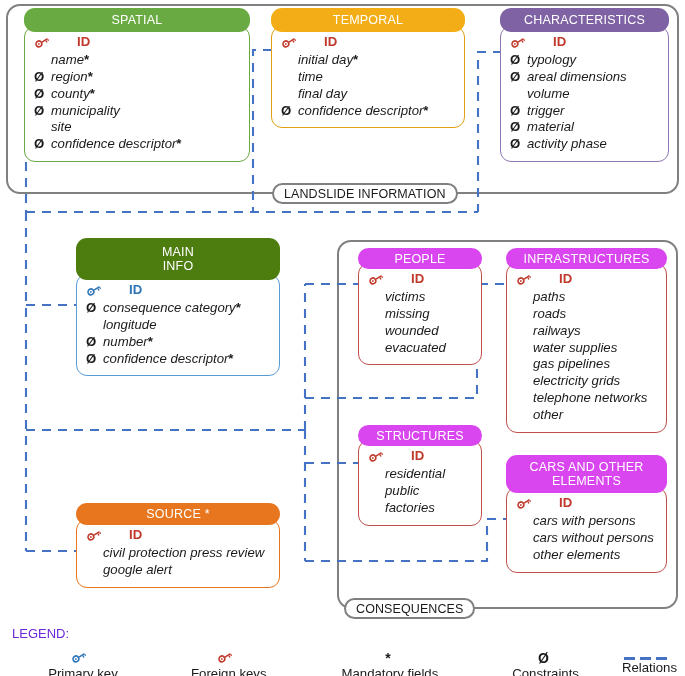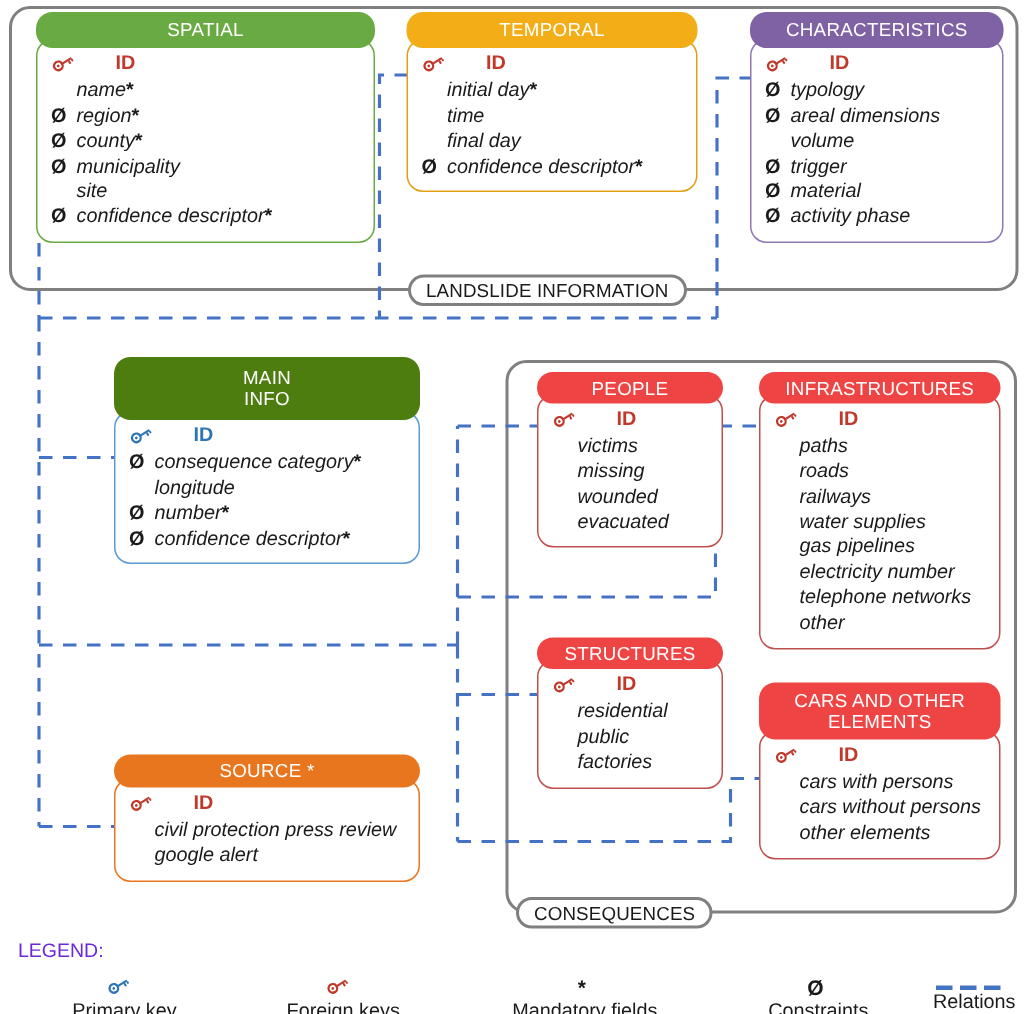--- a/index.html
+++ b/index.html
@@ -50,21 +50,21 @@
   .fld.idrow{font-style:normal;font-weight:bold;align-items:center;margin-bottom:1px;}
   .fld.idrow .txt{font-style:normal;font-weight:bold;font-size:13.2px;padding-left:24px;}
 
   .keyicon{width:16px;height:14px;flex:0 0 16px;margin-right:3px;display:inline-block;}
 
   
   .c-green  .ent-head{background:#6AAA42;}  .c-green  .ent-body{border-color:#6AAA42;}
   .c-yellow .ent-head{background:#F3AE17;}  .c-yellow .ent-body{border-color:#E0A014;}
   .c-purple .ent-head{background:#7E62A3;}  .c-purple .ent-body{border-color:#8E79B4;}
   .c-blue   .ent-head{background:#4d7c0f;}  .c-blue   .ent-body{border-color:#5B9BD5;}
-  .c-red    .ent-head{background:#ef4444;}  .c-red    .ent-body{border-color:#C0504D;}
+  .c-red    .ent-head{background:#d946ef;}  .c-red    .ent-body{border-color:#C0504D;}
   .c-orange .ent-head{background:#E8761F;}  .c-orange .ent-body{border-color:#E8761F;}
 
   .c-blue .idrow .txt{color:#2E75B6;}
   .c-green .idrow .txt,.c-yellow .idrow .txt,.c-purple .idrow .txt,
   .c-red .idrow .txt,.c-orange .idrow .txt{color:#C0392B;}
 
   
   #relations{position:absolute;left:0;top:0;width:685px;height:676px;z-index:2;pointer-events:none;}
 
   
@@ -385,21 +385,21 @@
         <div class="fld">
           <span class="cons empty">Ø</span>
           <span class="txt">water supplies</span>
         </div>
         <div class="fld">
           <span class="cons empty">Ø</span>
           <span class="txt">gas pipelines</span>
         </div>
         <div class="fld">
           <span class="cons empty">Ø</span>
-          <span class="txt">electricity number</span>
+          <span class="txt">electricity grids</span>
         </div>
         <div class="fld">
           <span class="cons empty">Ø</span>
           <span class="txt">telephone networks</span>
         </div>
         <div class="fld">
           <span class="cons empty">Ø</span>
           <span class="txt">other</span>
         </div>
       </div>

